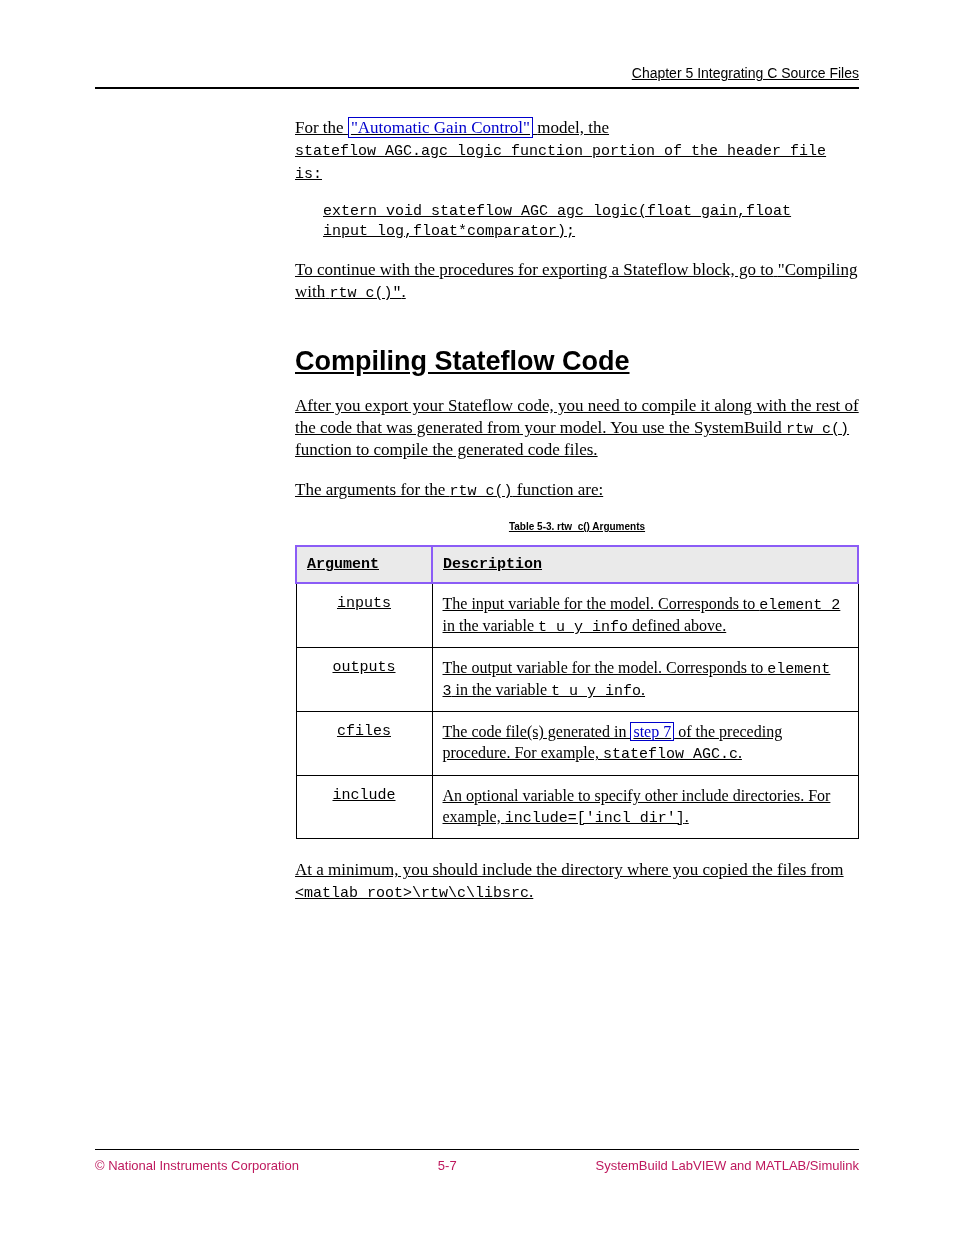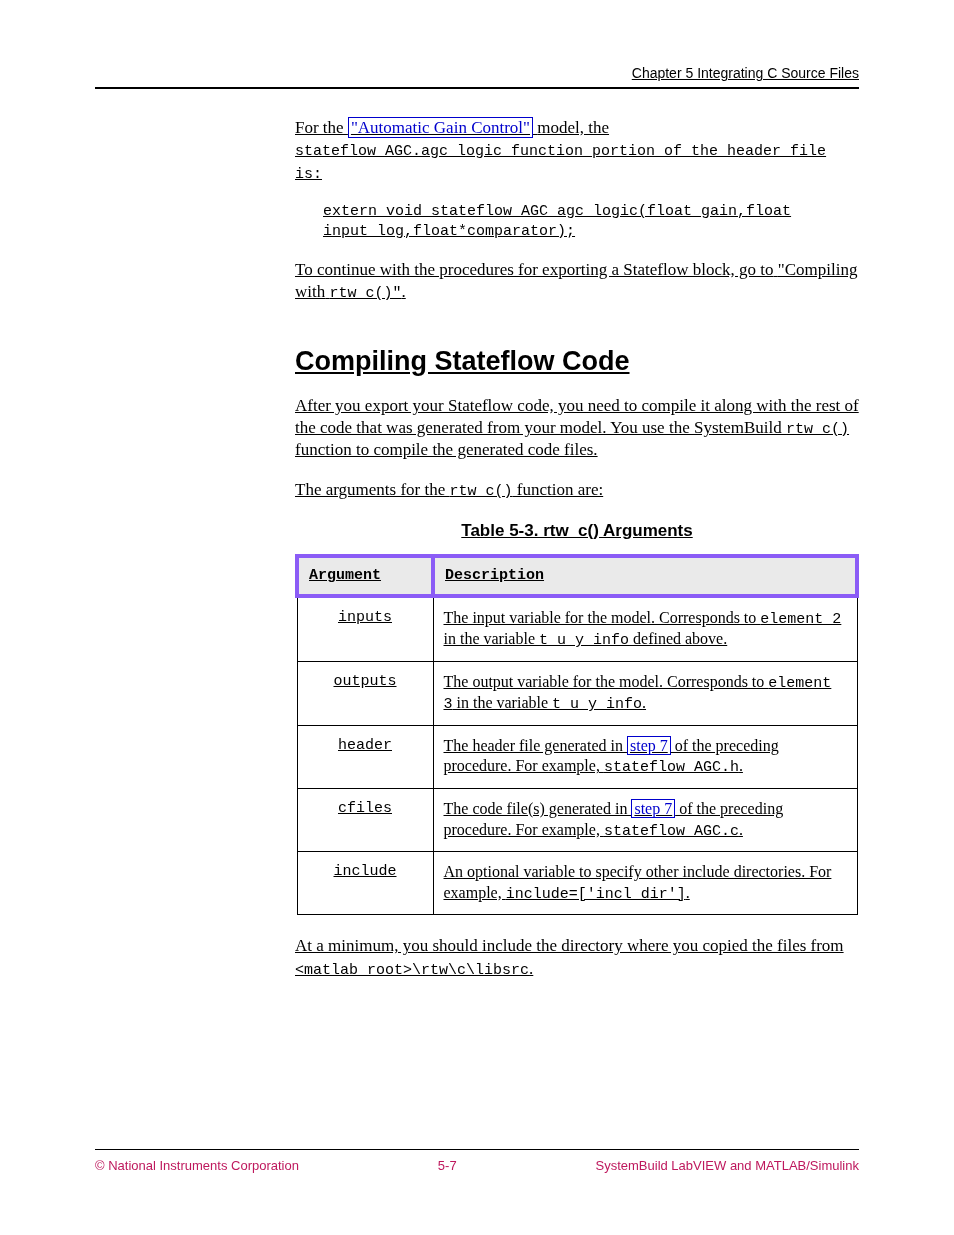--- a/index.html
+++ b/index.html
@@ -63,41 +63,41 @@
     border-collapse: collapse;
     width: 100%;
     font-size: 15px;
     font-family: "Courier New", Courier, monospace;
   }
   table.args th {
     background: #eaeaea;
     font-weight: bold;
     text-align: left;
     padding: 8px 10px;
-    border: 4px solid #8b5cf6;
+    border: 2px solid #8b5cf6;
     font-family: "Courier New", Courier, monospace;
   }
   table.args td {
     border: 1px solid #000;
     vertical-align: top;
     padding: 10px 10px;
   }
   table.args td.argname {
     font-family: "Courier New", Courier, monospace;
     width: 115px;
     text-align: center;
   }
   table.args td.desc {
     font-family: "Times New Roman", Times, serif;
     font-size: 16px;
     line-height: 1.3;
   }
   .table-caption {
     font-family: Arial, Helvetica, sans-serif;
-    font-size: 17px;
+    font-size: 10px;
     font-weight: bold;
     text-align: center;
     margin: 8px 0 12px 0;
   }
   .footer {
     position: absolute;
     bottom: 62px;
     left: 95px;
     right: 95px;
     font-family: Arial, Helvetica, sans-serif;
@@ -164,26 +164,20 @@
         <tr>
           <td class="argname">inputs</td>
           <td class="desc">
             <span>The input variable for the model. Corresponds to </span><span class="code">element 2</span><span> in the variable </span><span class="code">t_u_y_info</span><span> defined above.</span>
           </td>
         </tr>
         <tr>
           <td class="argname">outputs</td>
           <td class="desc">
             <span>The output variable for the model. Corresponds to </span><span class="code">element 3</span><span> in the variable </span><span class="code">t_u_y_info</span><span>.</span>
-          </td>
-        </tr>
-        <tr>
-          <td class="argname">header</td>
-          <td class="desc">
-            <span>The header file generated in </span><a class="link" href="#">step 7</a><span> of the preceding procedure. For example, </span><span class="code">stateflow_AGC.h</span><span>.</span>
           </td>
         </tr>
         <tr>
           <td class="argname">cfiles</td>
           <td class="desc">
             <span>The code file(s) generated in </span><a class="link" href="#">step 7</a><span> of the preceding procedure. For example, </span><span class="code">stateflow_AGC.c</span><span>.</span>
           </td>
         </tr>
         <tr>
           <td class="argname">include</td>

